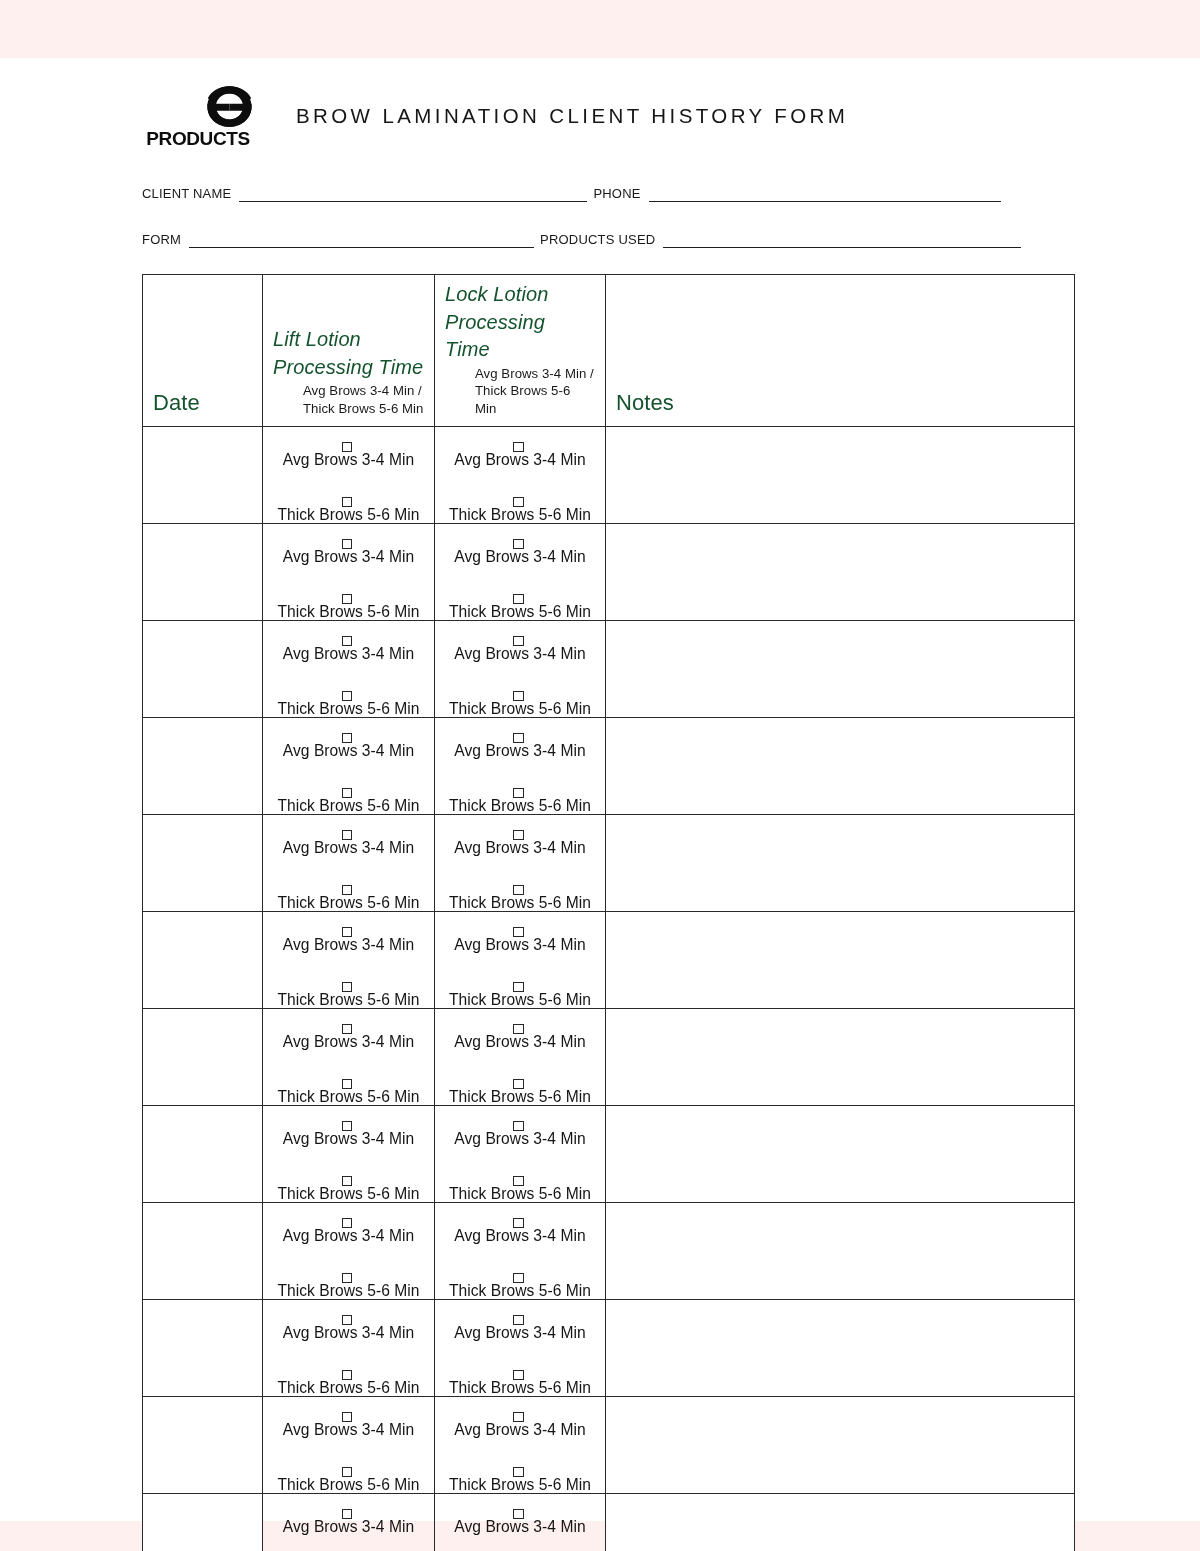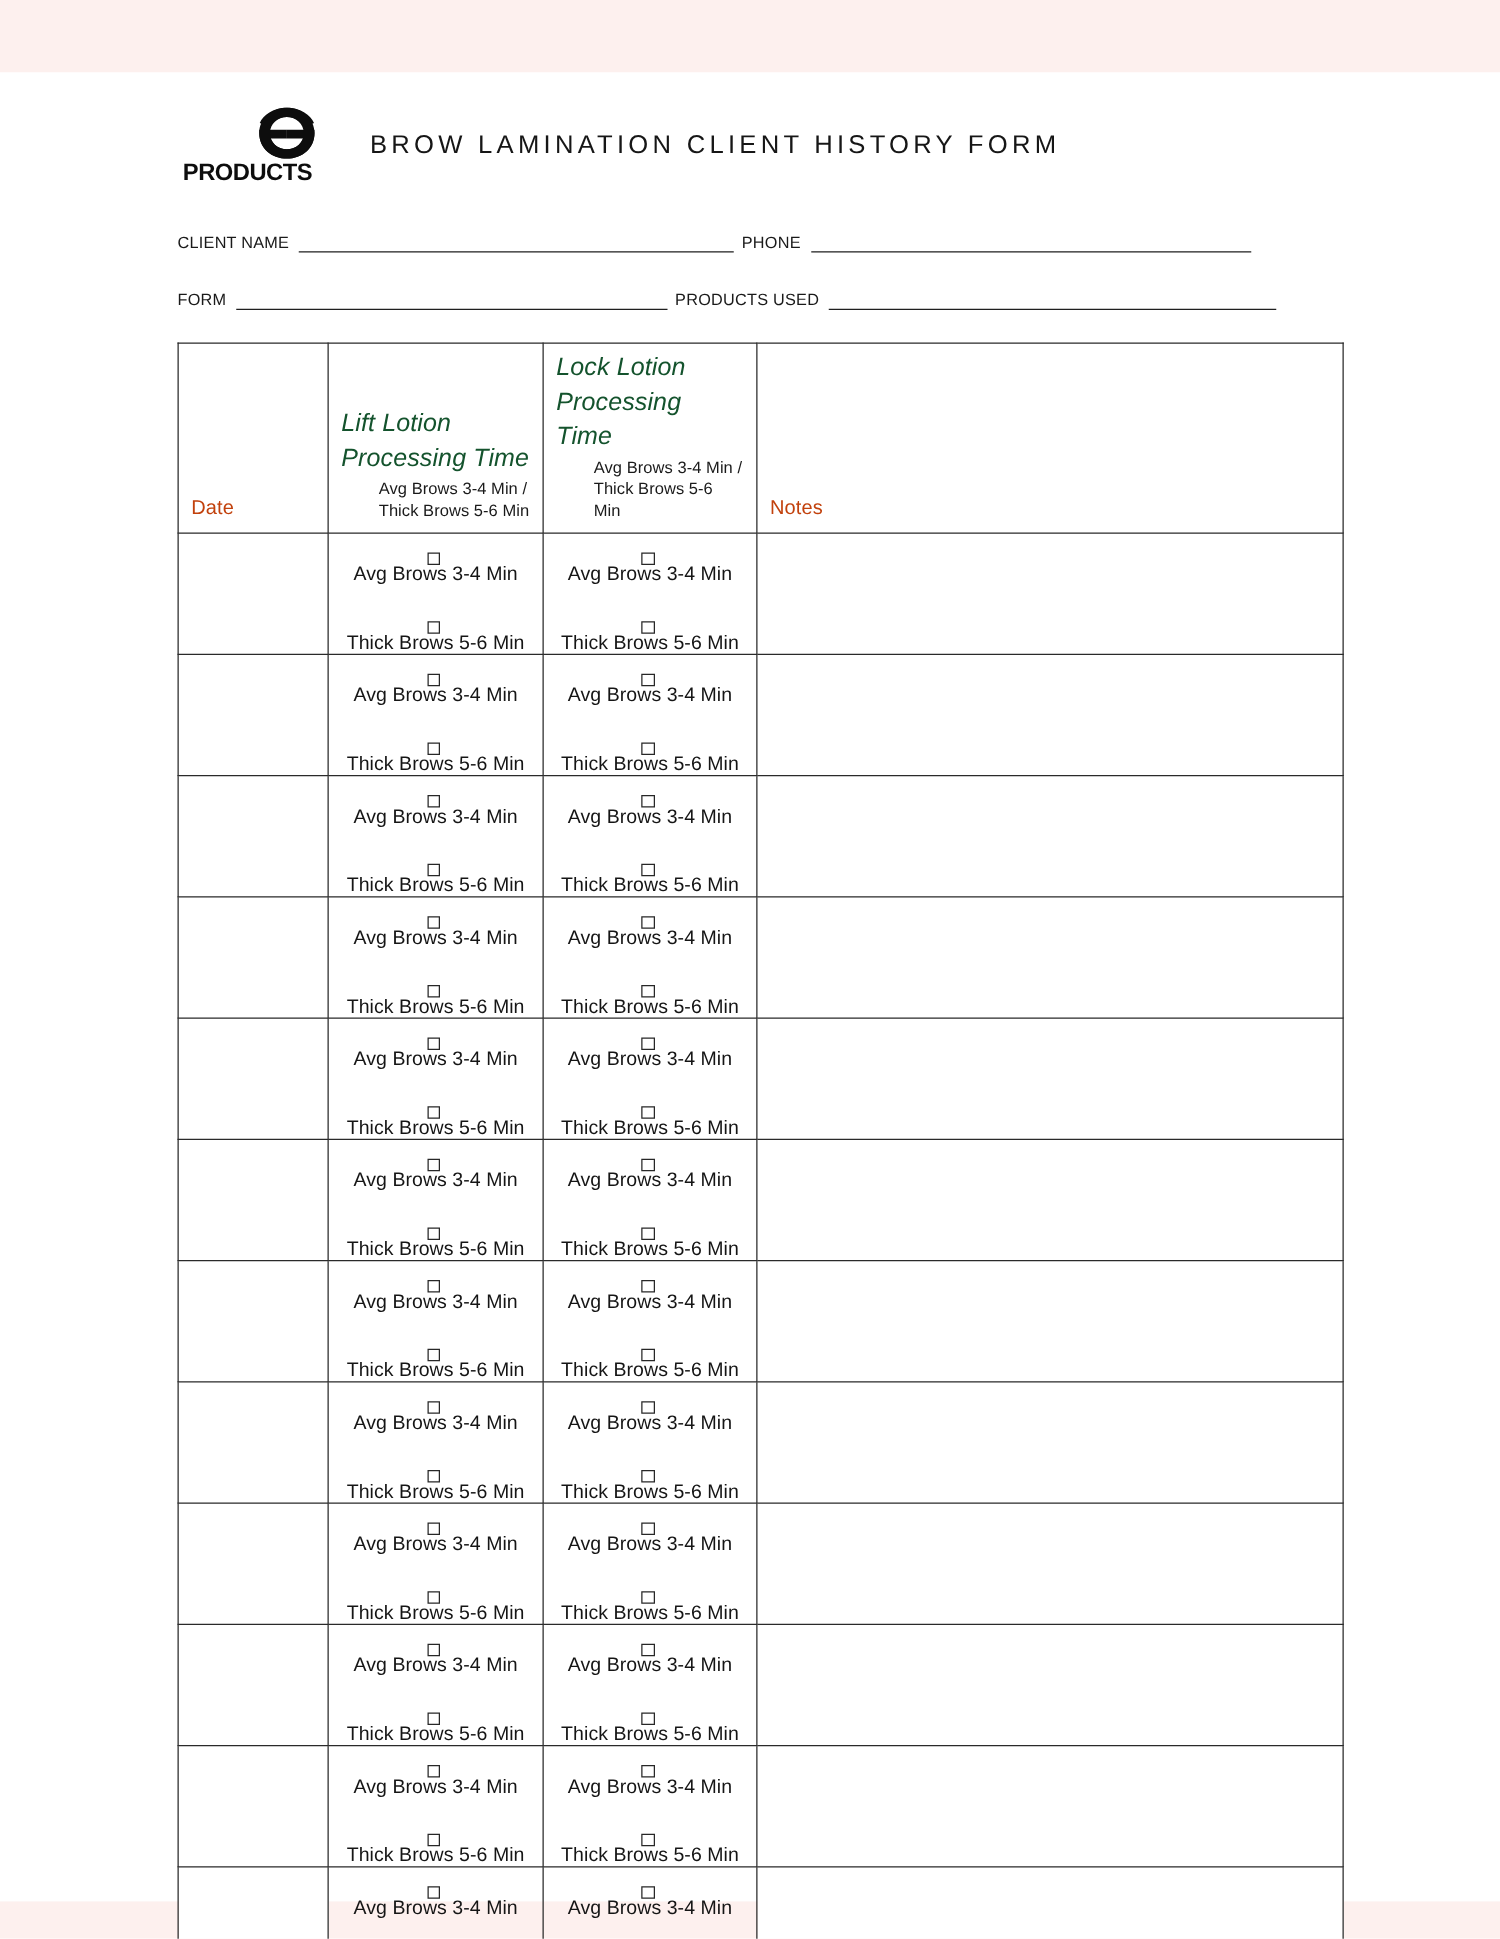--- a/index.html
+++ b/index.html
@@ -135,23 +135,23 @@
   .col-lock   { width: 171px; }
   .col-notes  { width: 469px; }
 
   .th-inner {
     padding: 6px 10px 8px 10px;
     text-align: left;
     font-weight: normal;
   }
   .th-date,
   .th-notes {
-    font-size: 16px;
+    font-size: 22px;
     letter-spacing: 0.1px;
-    color: #c2410c;
+    color: #14532d;
     padding-bottom: 10px;
   }
   .th-big {
     font-size: 20px;
     line-height: 1.38;
     color: #14532d;
     letter-spacing: 0.1px;
     font-style: italic;
   }
   .th-small {

